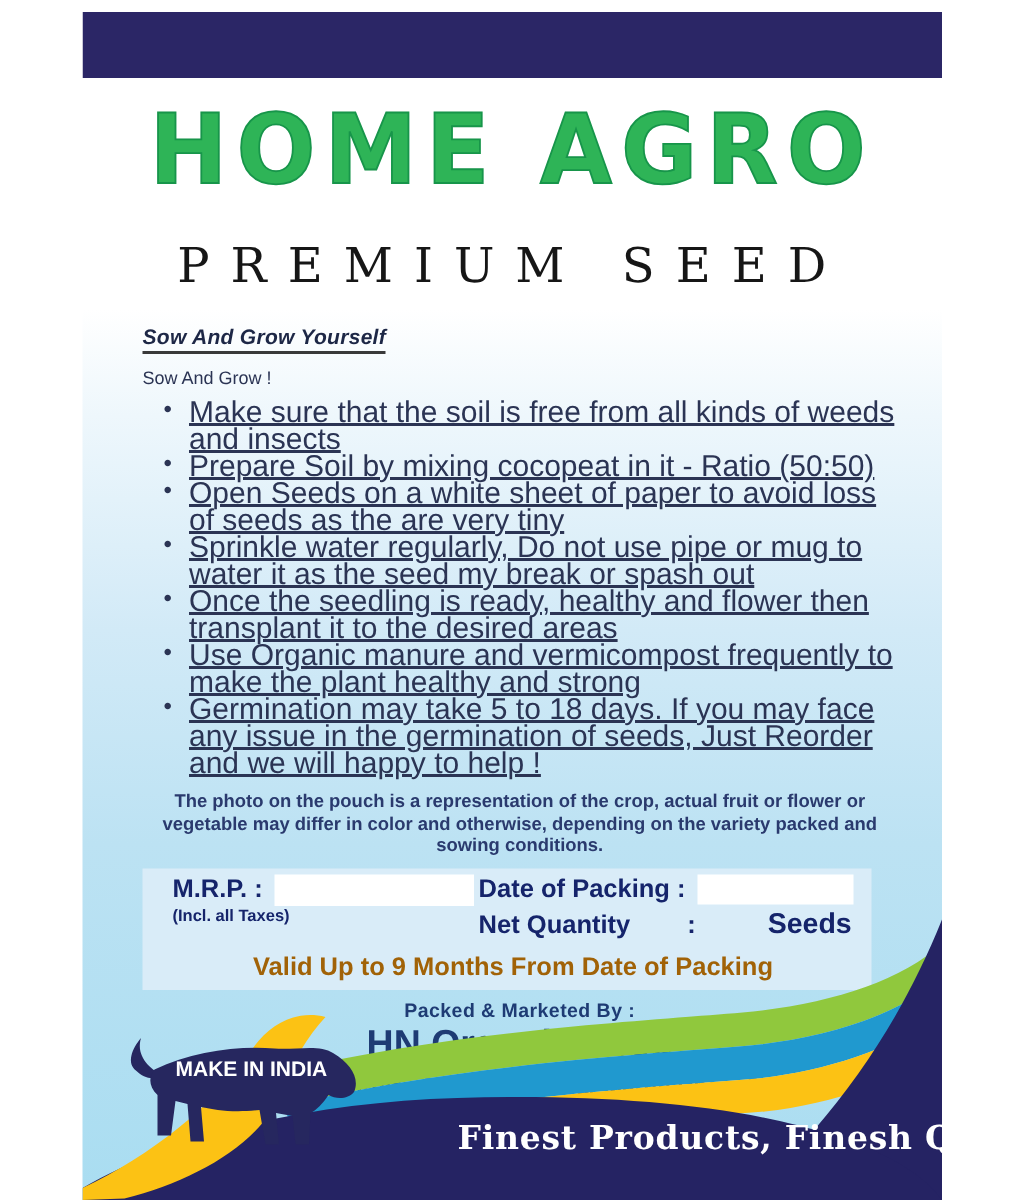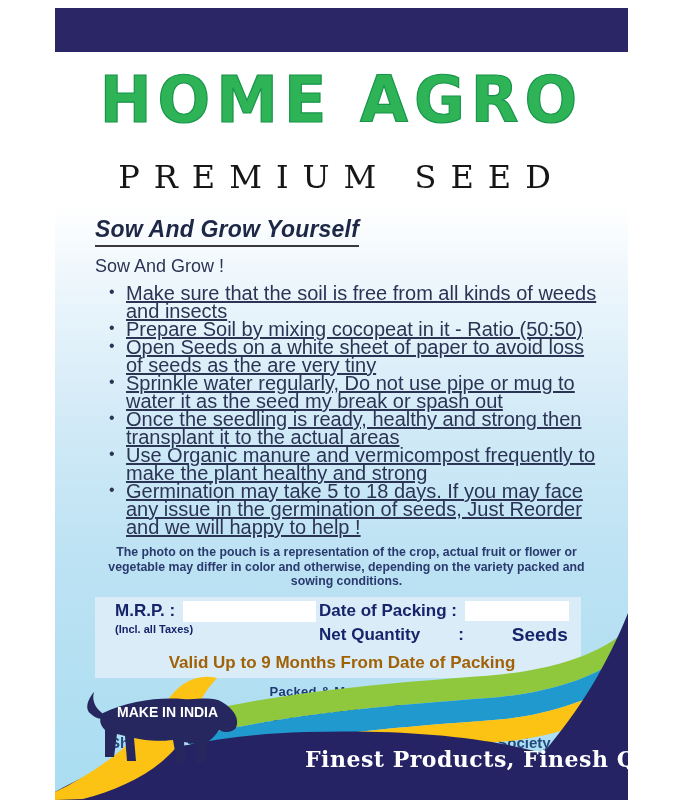--- a/index.html
+++ b/index.html
@@ -21,24 +21,24 @@
     transform:scaleY(1.04);white-space:nowrap;
   }
   .tagline{
     margin-top:20px;text-align:center;
     font-family:"DejaVu Serif",serif;font-size:32px;line-height:38px;
     letter-spacing:14px;color:#161616;white-space:nowrap;
   }
   .content{padding:0 30px 0 40px;position:relative;}
   .sg-heading{
     display:inline-block;margin-top:20px;
-    font-size:23px;font-weight:bold;font-style:italic;color:#1d2746;
+    font-size:14px;font-weight:bold;font-style:italic;color:#1d2746;
     border-bottom:2px solid #3a3a3a;padding-bottom:2px;letter-spacing:0.2px;
   }
-  .intro{margin-top:9px;font-size:18px;color:#2b3454;}
+  .intro{margin-top:9px;font-size:12px;color:#2b3454;}
   ul.steps{list-style:none;margin:7px 0 0 0;padding:0 0 0 14px;}
   ul.steps li{
     position:relative;padding-left:17px;
     font-size:20px;line-height:18px;color:#2b3454;margin:0;text-decoration:underline;
   }
   ul.steps li::before{
     content:"\2022";position:absolute;left:0;top:-1px;font-size:16px;color:#2b3454;
   }
   .disclaimer{
     margin-top:9px;text-align:center;
@@ -92,21 +92,21 @@
 
   <div class="content">
     <span class="sg-heading">Sow And Grow Yourself</span>
     <div class="intro">Sow And Grow !</div>
 
     <ul class="steps">
         <li>Make sure that the soil is free from all kinds of weeds and insects</li>
         <li>Prepare Soil by mixing cocopeat in it - Ratio (50:50)</li>
         <li>Open Seeds on a white sheet of paper to avoid loss of seeds as the are very tiny</li>
         <li>Sprinkle water regularly, Do not use pipe or mug to water it as the seed my break or spash out</li>
-        <li>Once the seedling is ready, healthy and strong then transplant it to the actual areas</li>
+        <li>Once the seedling is ready, healthy and flower then transplant it to the desired areas</li>
         <li>Use Organic manure and vermicompost frequently to make the plant healthy and strong</li>
         <li>Germination may take 5 to 18 days. If you may face any issue in the germination of seeds, Just Reorder and we will happy to help !</li>
       </ul>
 
     <div class="disclaimer">The photo on the pouch is a representation of the crop, actual fruit or flower or vegetable may differ in color and otherwise, depending on the variety  packed and sowing conditions.</div>
 
     <div class="info-box">
       <div class="info-cols">
         <div class="info-left">
           <div class="mrp-row">

